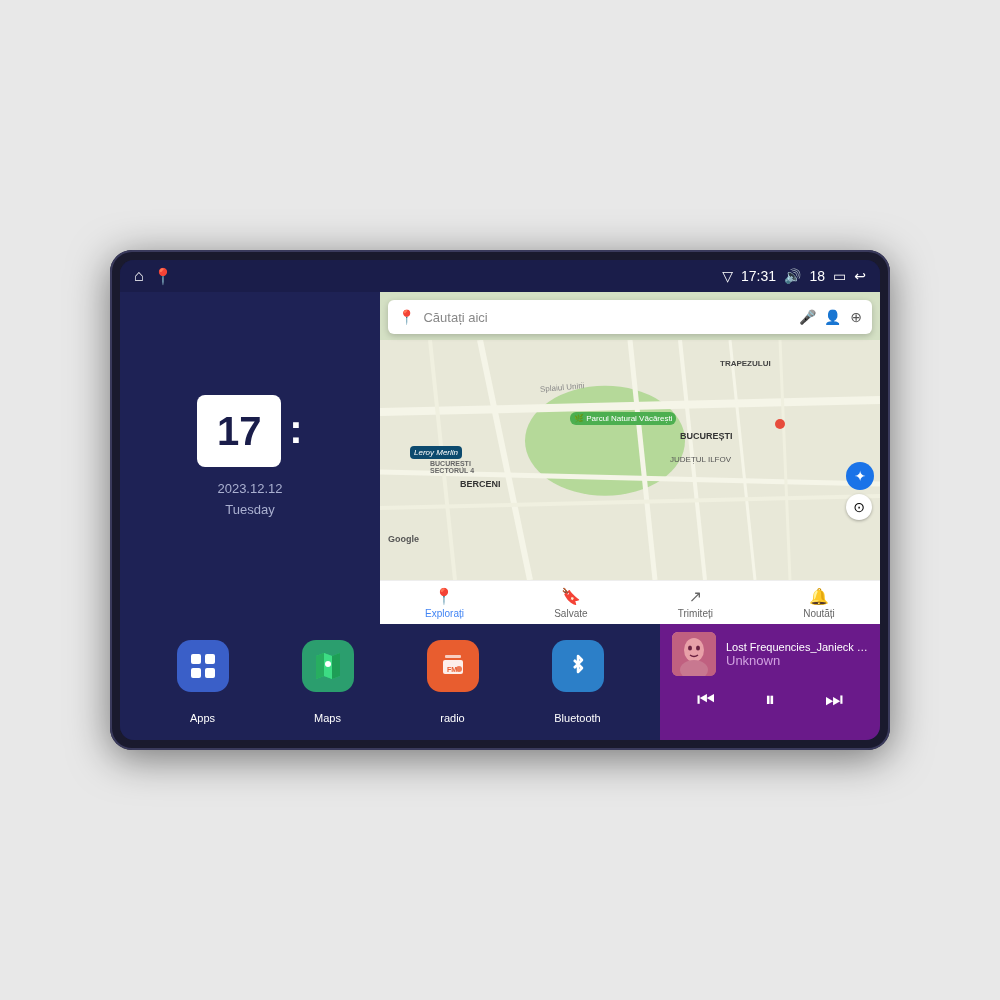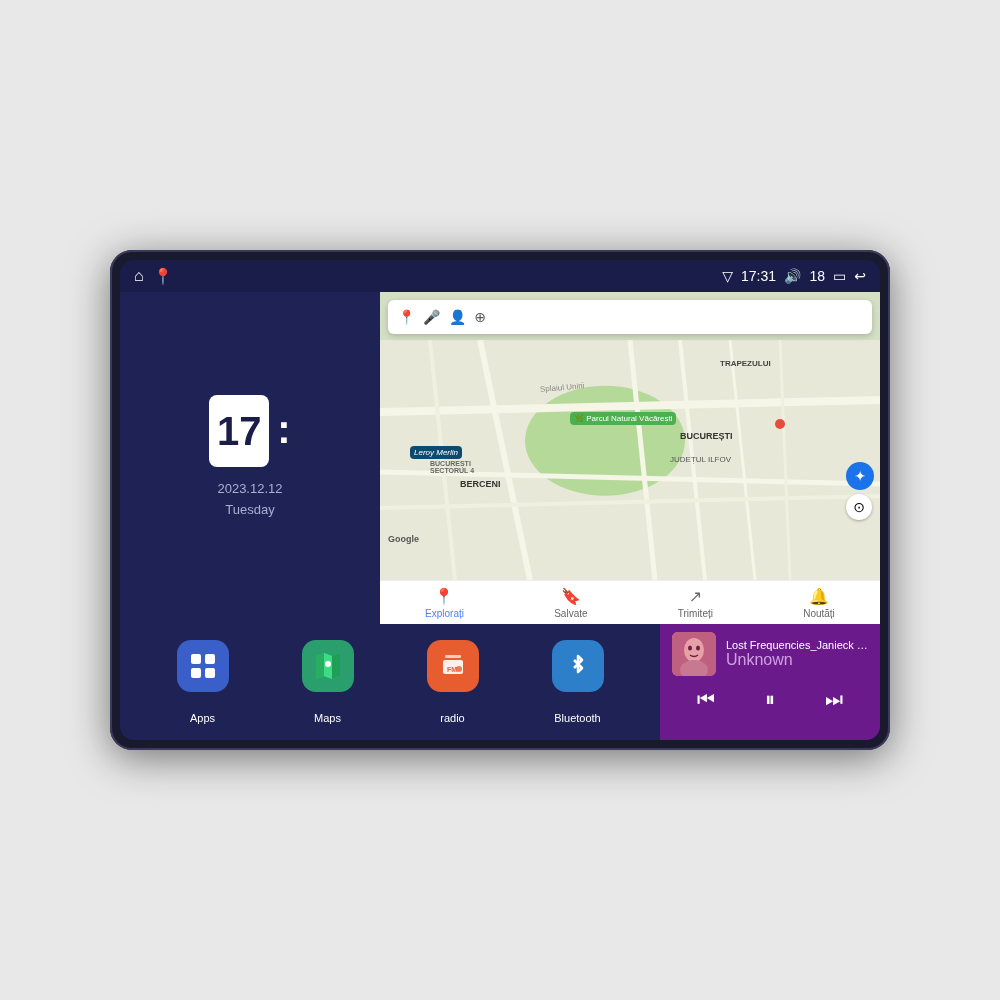--- a/index.html
+++ b/index.html
@@ -93,21 +93,21 @@
 
     .clock-display {
       display: flex;
       align-items: center;
       gap: 8px;
     }
 
     .clock-digit-block {
       background: white;
       border-radius: 8px;
-      width: 60px;
+      width: 84px;
       height: 72px;
       display: flex;
       align-items: center;
       justify-content: center;
       font-size: 40px;
       font-weight: bold;
       color: #1a1d4a;
       font-family: 'Arial Black', sans-serif;
     }
 
@@ -285,21 +285,21 @@
     .music-title {
       color: white;
       font-size: 11px;
       white-space: nowrap;
       overflow: hidden;
       text-overflow: ellipsis;
     }
 
     .music-artist {
       color: #d0a0e0;
-      font-size: 16px;
+      font-size: 13px;
     }
 
     .music-controls {
       display: flex;
       align-items: center;
       justify-content: space-around;
     }
 
     .music-btn {
       color: white;
@@ -416,20 +416,21 @@
           <div class="clock-date">
             <div>2023.12.12</div>
             <div>Tuesday</div>
           </div>
         </div>
 
         <div class="map-panel">
 
           <div class="map-search-bar">
             <span class="map-search-pin">📍</span>
+            <span class="map-search-text">Căutați aici</span>
             <div class="map-search-right">
               <span>🎤</span>
               <span>👤</span>
               <span>⊕</span>
             </div>
           </div>
 
           <div class="map-visual">
             <svg width="100%" height="100%">
 
@@ -451,21 +452,21 @@
               <line x1="80%" y1="0" x2="82%" y2="100%" stroke="#f0f0e0" stroke-width="3"></line>
 
               <circle cx="80%" cy="35%" r="5" fill="#e74c3c"></circle>
             </svg>
 
             
             <div class="map-label" style="top:8%;left:68%;font-weight:bold;font-size:8px;color:#444;">TRAPEZULUI</div>
             <div class="map-label" style="top:38%;left:60%;font-weight:bold;color:#333;">BUCUREȘTI</div>
             <div class="map-label" style="top:48%;left:58%;font-size:8px;color:#555;">JUDEȚUL ILFOV</div>
             <div class="map-label" style="top:58%;left:16%;font-weight:bold;color:#333;">BERCENI</div>
-            <div class="map-place-pin" style="top:30%;left:38%;">🌿 Parcul Natural Văcărești</div>
+            <div class="map-place-pin" style="top:30%;left:38%;border-radius:6px;">🌿 Parcul Natural Văcărești</div>
             <div class="map-place-pin" style="top:44%;left:6%;background:#0c4a6e;font-style:italic;">Leroy Merlin</div>
             <div class="map-label" style="top:50%;left:10%;font-size:7px;color:#666;font-weight:bold;">BUCUREȘTI<br>SECTORUL 4</div>
             <div class="map-label" style="top:18%;left:32%;font-size:8px;color:#888;transform:rotate(-5deg);">Splaiul Unirii</div>
 
             
             <div class="google-logo">Google</div>
             
             <div class="map-compass">⊙</div>
             
             <div class="map-blue-btn">✦</div>

